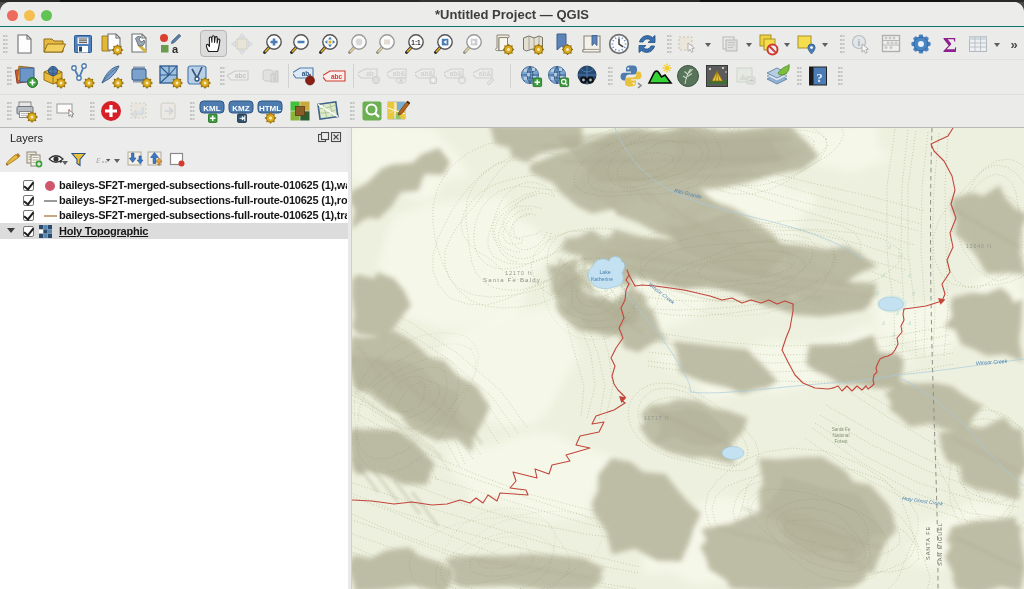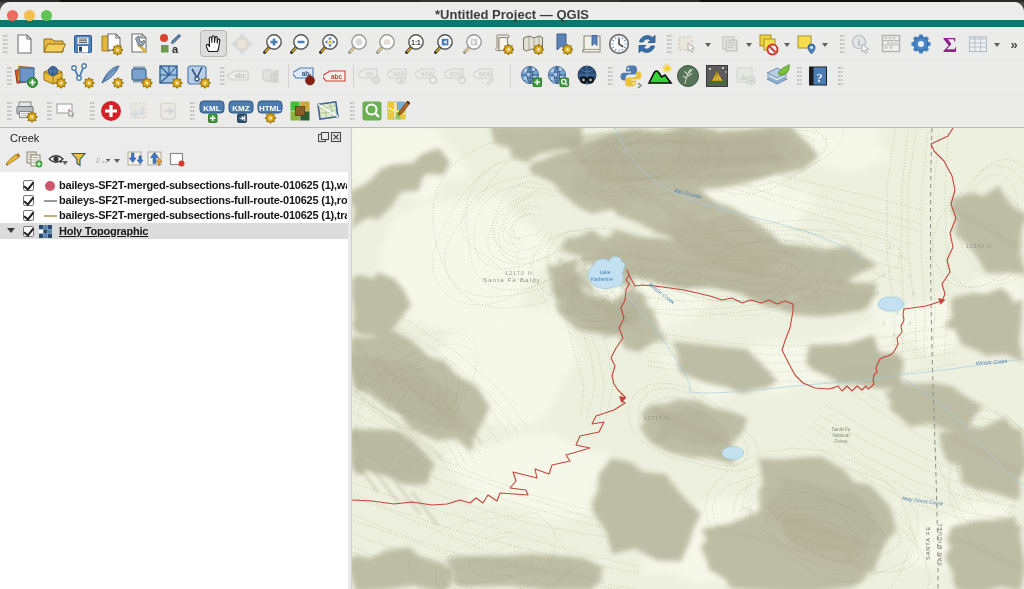--- a/index.html
+++ b/index.html
@@ -1,16 +1,16 @@
 <!DOCTYPE html>
 <html><head><meta charset="utf-8"><style>
 *{margin:0;padding:0;box-sizing:border-box}
 html,body{width:1024px;height:589px;overflow:hidden;background:#4a4a4a;font-family:"Liberation Sans",sans-serif}
 #win{position:absolute;left:0;top:2px;width:1024px;height:587px;background:#ebebe9;border-radius:10px 10px 0 0;overflow:hidden}
-#tbar{position:absolute;left:0;top:0;width:1024px;height:25px;background:#ececeb;border-bottom:7px solid #0f766e}
+#tbar{position:absolute;left:0;top:0;width:1024px;height:25px;background:#ececeb;border-bottom:1px solid #0f766e}
 .tl{position:absolute;top:8px;width:11px;height:11px;border-radius:50%}
 #title{position:absolute;left:0;top:5px;width:1024px;text-align:center;font-size:13px;font-weight:bold;color:#3d3d3d;letter-spacing:0}
 #tools{position:absolute;left:0;top:26px;width:1024px;height:99px;background:#ebebe9}
 .ic{position:absolute}
 .ic svg{display:block}
 .drp{position:absolute;width:0;height:0;border-left:3.5px solid transparent;border-right:3.5px solid transparent;border-top:4px solid #5f5f5f}
 .vsep{position:absolute;width:4px}
 .vsep i{position:absolute;left:0;width:1.5px;height:1.5px;background:#c4c4c4;box-shadow:2.5px 0 0 #c4c4c4}
 #content{position:absolute;left:0;top:126px;width:1024px;height:461px}
 #panel{position:absolute;left:0;top:0;width:346px;height:461px;background:#ececec}
@@ -928,21 +928,21 @@
           <path d="M14 14 L22 3.5 l2.6 2 L16.5 16 l-3.2 1 z" fill="#b5651d" stroke="#7a3e0e" stroke-width="0.8"></path>
           <path d="M22 3.5 l2.6 2" stroke="#4a2a0a" stroke-width="2"></path>
         </svg>
       </div>
 <div style="position:absolute;left:0;top:31px;width:1024px;height:1px;background:#e0e0de"></div>
 <div style="position:absolute;left:0;top:66px;width:1024px;height:1px;background:#e0e0de"></div>
 </div>
 <div style="position:absolute;left:0;top:125px;width:1024px;height:1px;background:#b9b9b9"></div>
 <div id="content">
 <div id="panel">
-<div id="ptitle">Creek</div>
+<div id="ptitle">Layers</div>
 <svg style="position:absolute;left:318px;top:4px" width="24" height="11">
           <g fill="none" stroke="#4a4a4a" stroke-width="1.1">
             <rect x="0.5" y="2.5" width="7" height="7"></rect>
             <rect x="3.5" y="0.5" width="7" height="7" fill="#ececec"></rect>
             <rect x="13.5" y="0.5" width="9" height="9"></rect>
             <path d="M15.5 2.5 l5 5 M20.5 2.5 l-5 5"></path>
           </g>
         </svg>
 <div class="ic" style="left:4px;top:23px">
           <svg width="18" height="16" viewBox="0 0 18 16">

